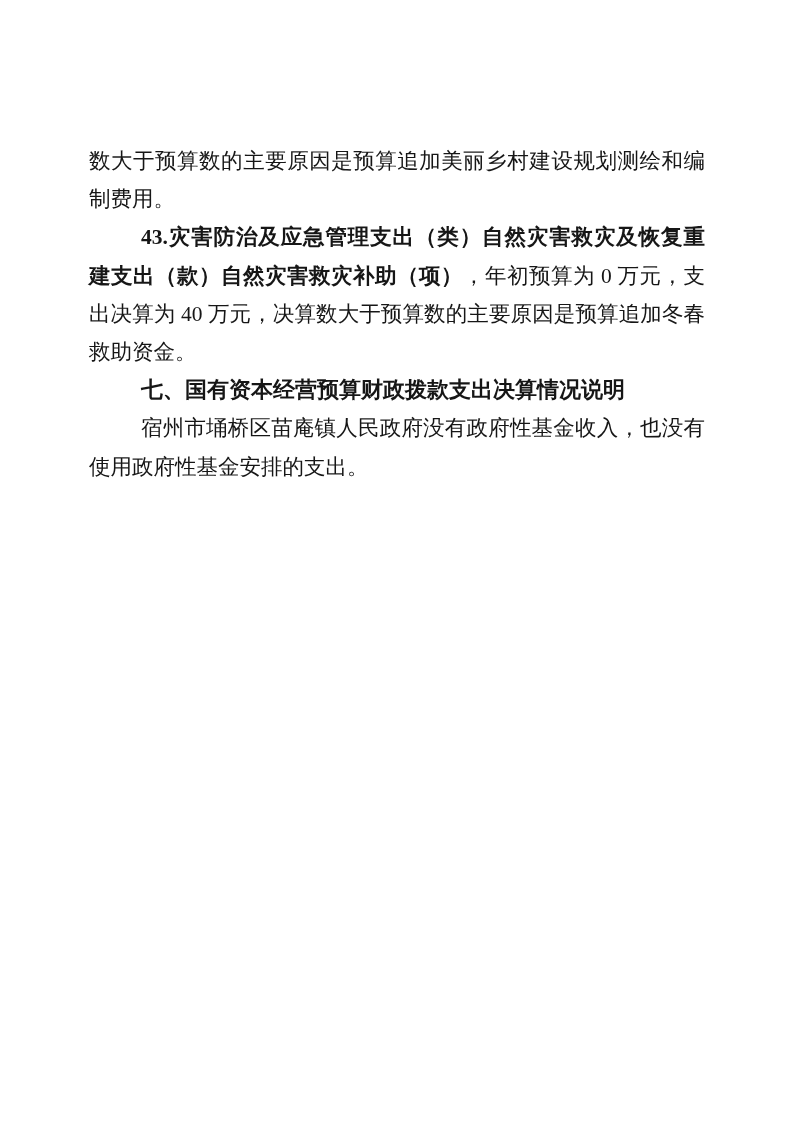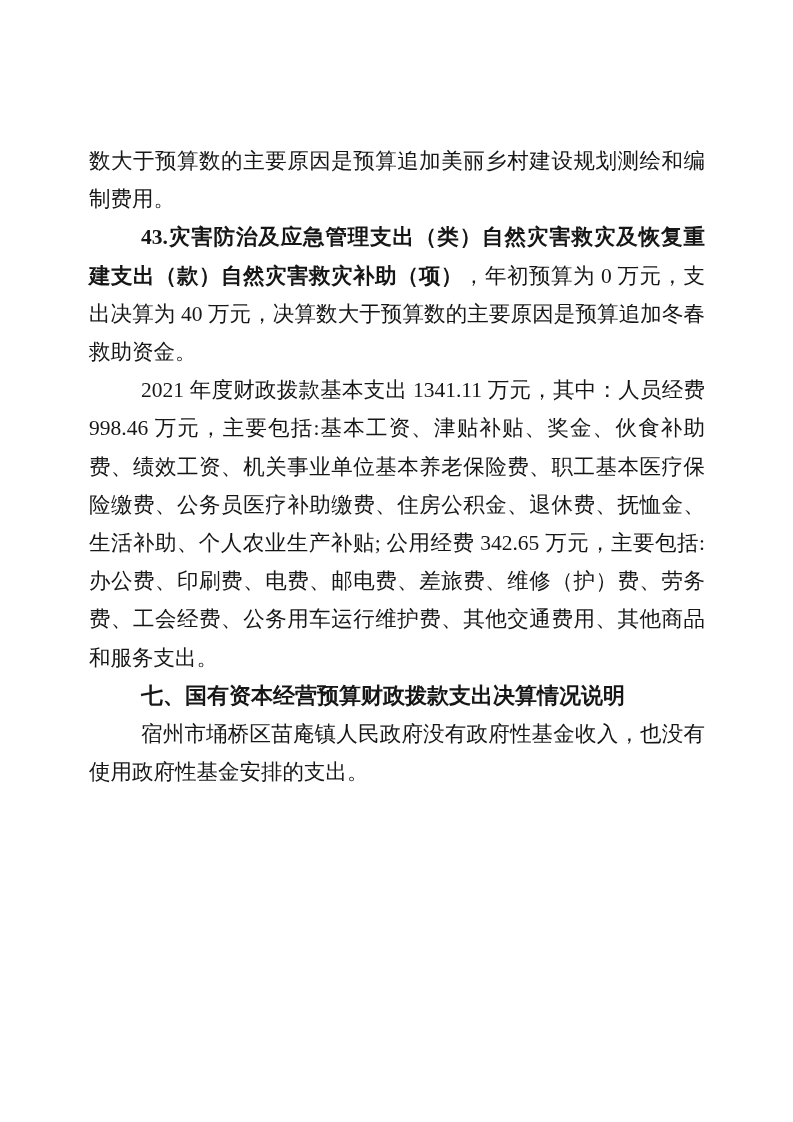--- a/index.html
+++ b/index.html
@@ -57,21 +57,20 @@
 
 <div class="page">
   <div class="content">
 
     <p class="no-indent">数大于预算数的主要原因是预算追加美丽乡村建设规划测绘和编制费用。</p>
 
 
     <p class="indent"><span class="bold-title">43.灾害防治及应急管理支出（类）自然灾害救灾及恢复重建支出（款）自然灾害救灾补助（项）</span><span>，年初预算为 0 万元，支出决算为 40 万元，决算数大于预算数的主要原因是预算追加冬春救助资金。</span></p>
 
 
-    <p class="indent">2021 年度财政拨款基本支出 1341.11 万元，其中：人员经费 998.46 万元，主要包括:基本工资、津贴补贴、奖金、伙食补助费、绩效工资、机关事业单位基本养老保险费、职工基本医疗保险缴费、公务员医疗补助缴费、住房公积金、退休费、抚恤金、生活补助、个人农业生产补贴; 公用经费 342.65 万元，主要包括:办公费、印刷费、电费、邮电费、差旅费、维修（护）费、劳务费、工会经费、公务用车运行维护费、其他交通费用、其他商品和服务支出。</p>
 
     <h2 class="section-heading">七、国有资本经营预算财政拨款支出决算情况说明</h2>
 
     <p class="indent">宿州市埇桥区苗庵镇人民政府没有政府性基金收入，也没有使用政府性基金安排的支出。</p>
 
 
 
   </div>
 
   <div class="page-number">-33-</div>

